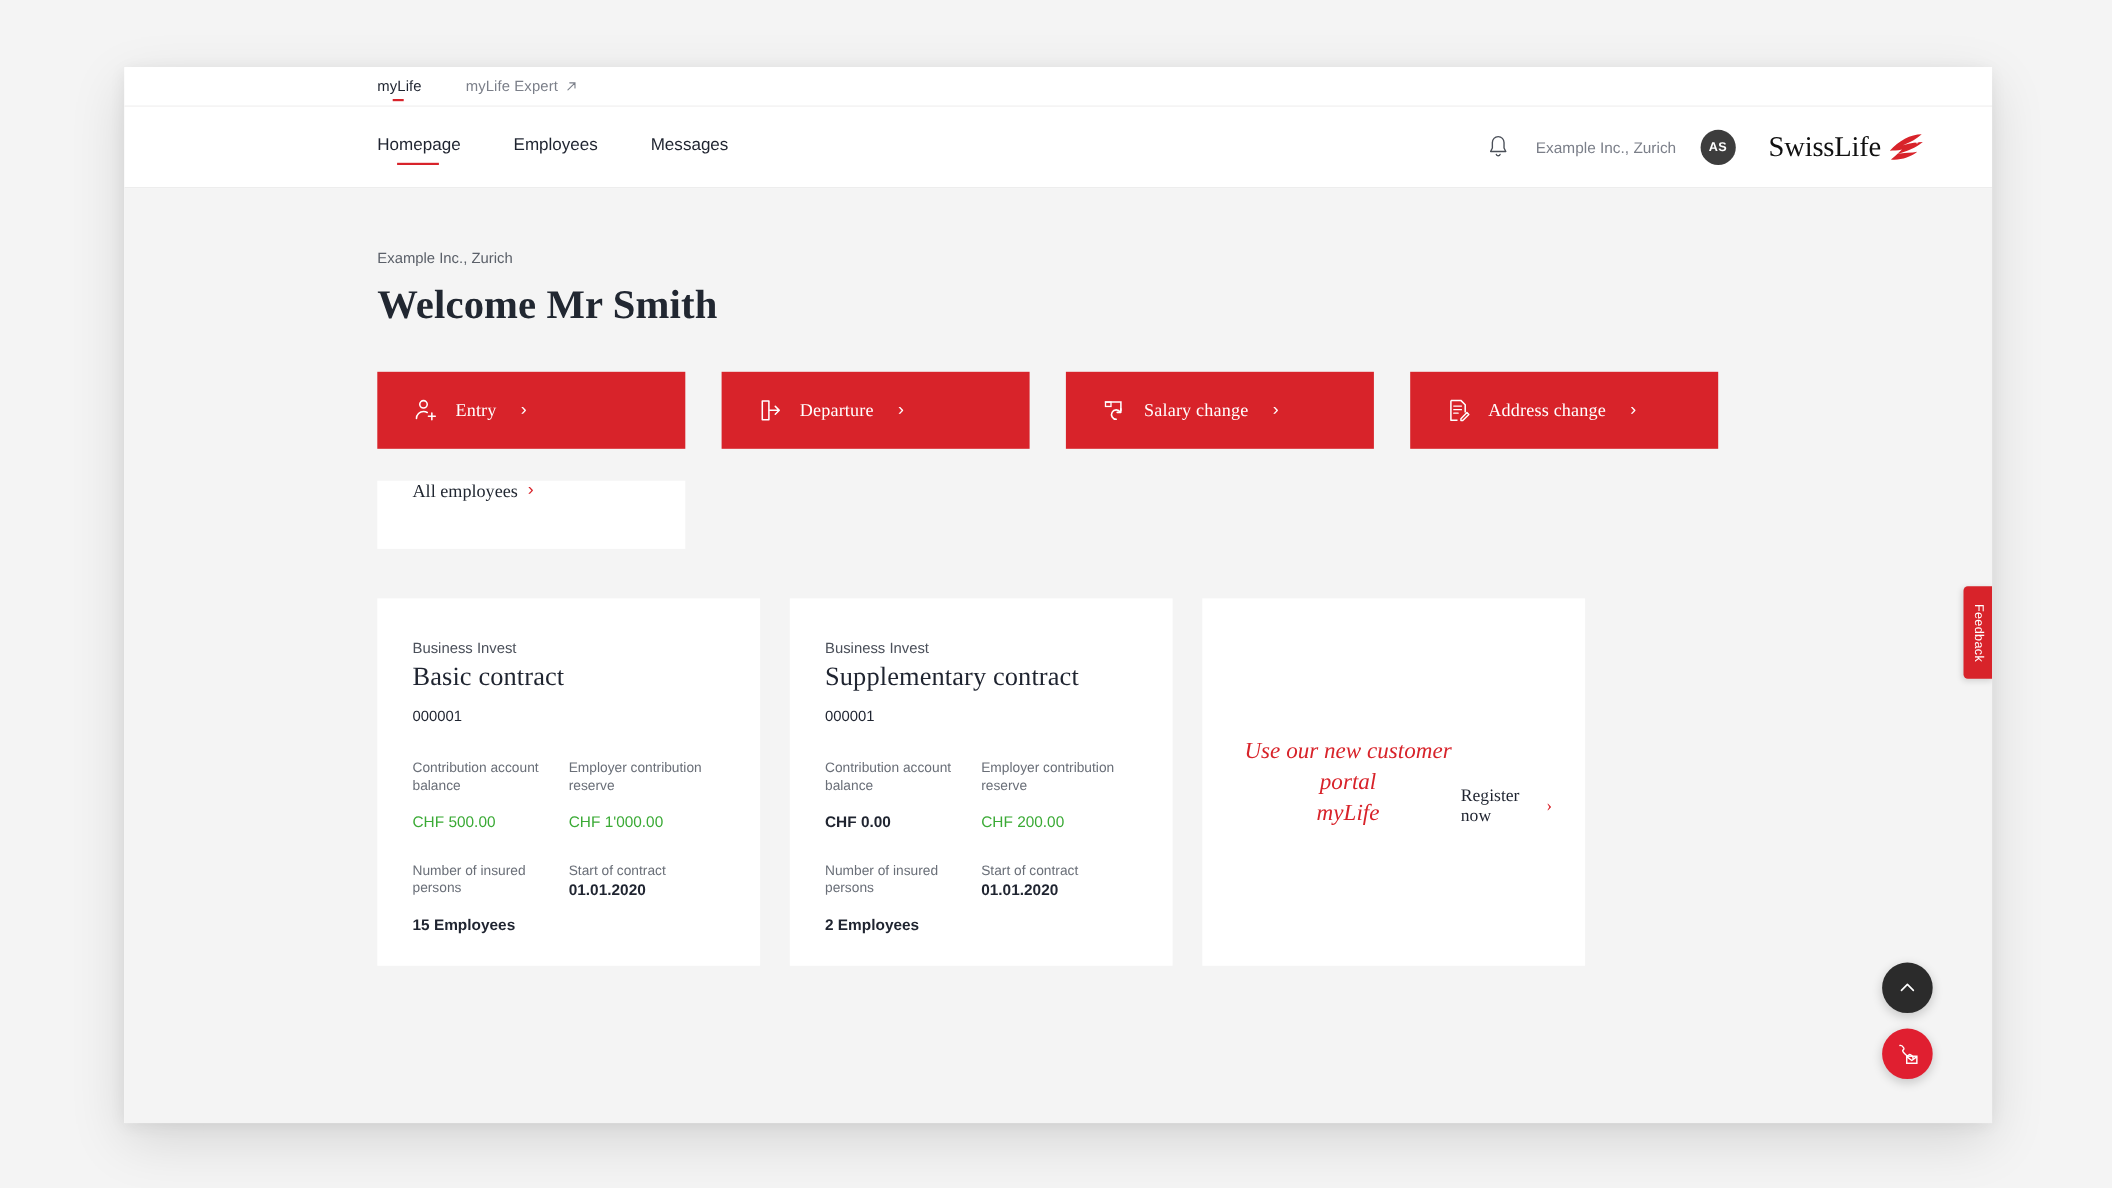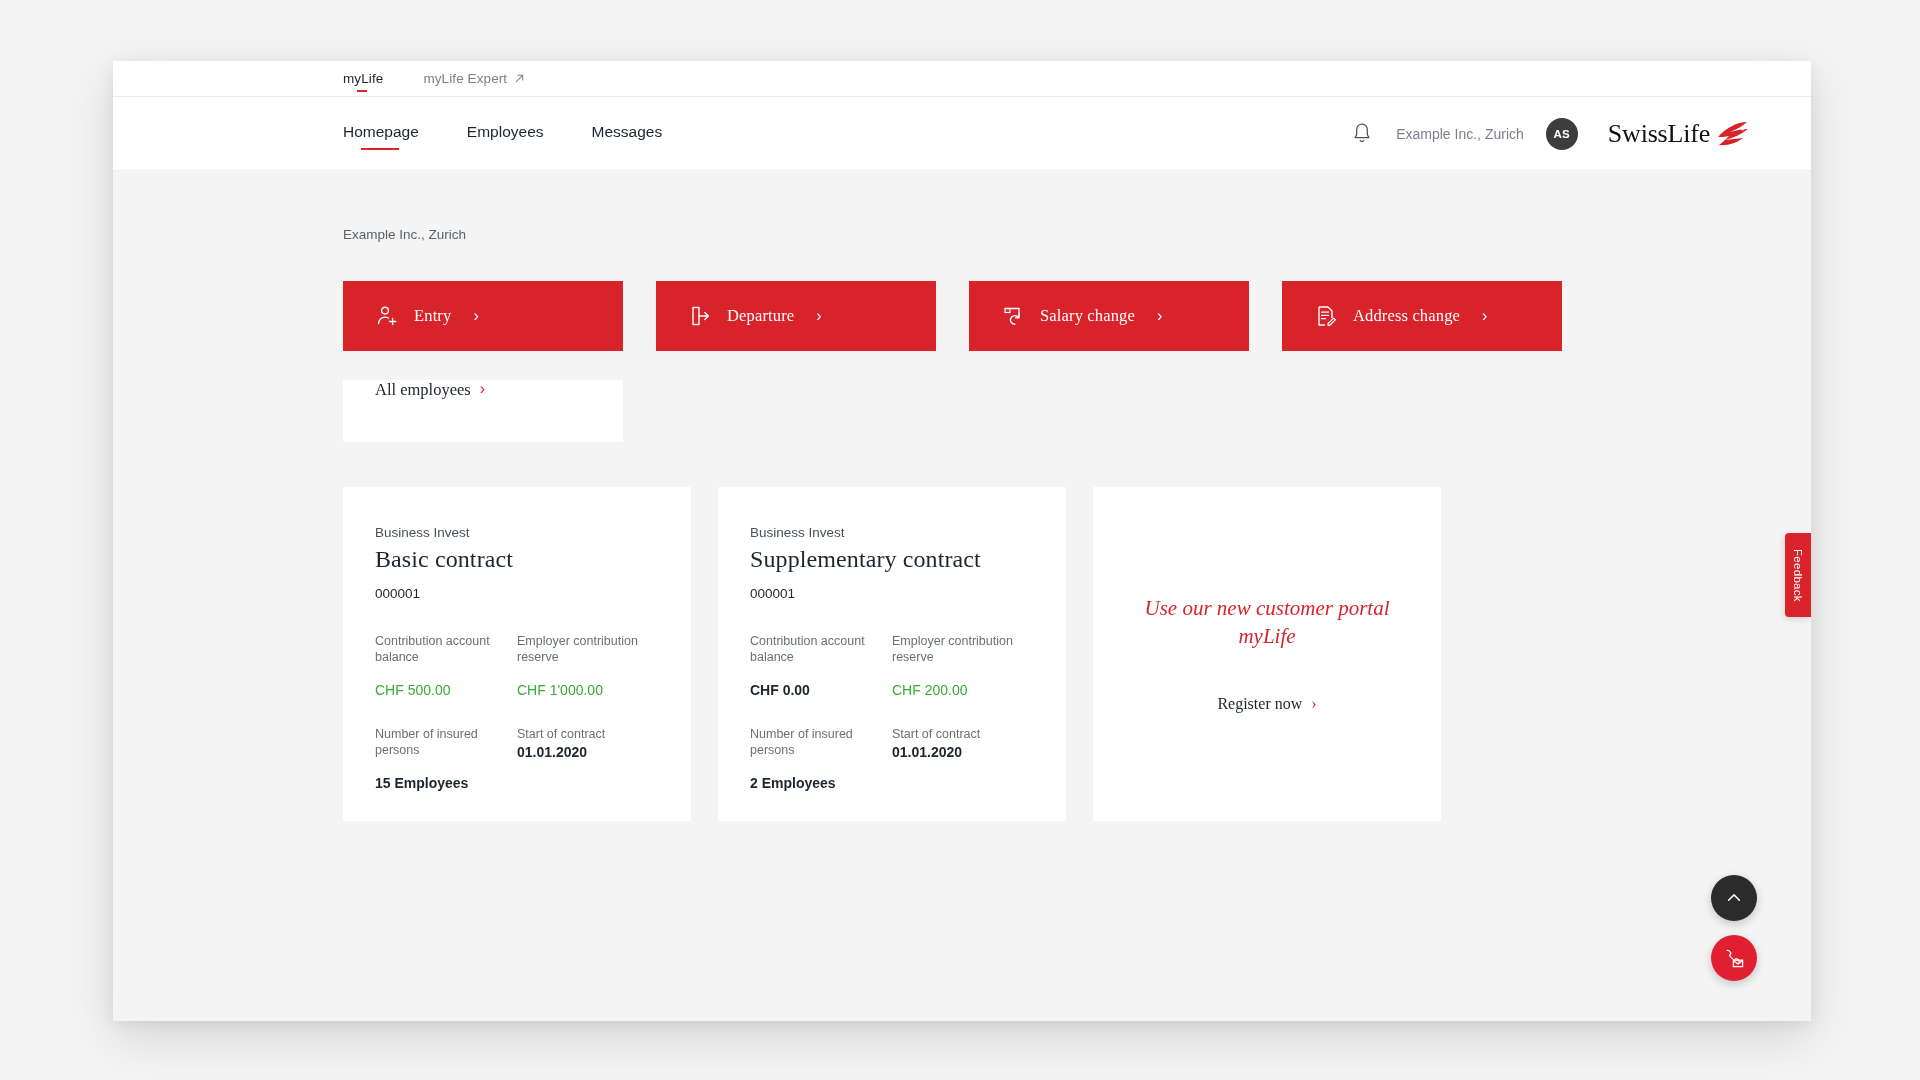--- a/index.html
+++ b/index.html
@@ -154,21 +154,21 @@
   .metric-value.green { color: #3aaa35; }
   .metric-value.dark { color: #1f2430; font-weight: 600; }
   .metric-value.bold { color: #1f2430; font-weight: 700; }
   .metrics.second { margin-top: 28px; }
   .metric.align-top .metric-value { margin-top: 2px; }
 
   
   .promo-card {
     width: 348px; min-height: 280px;
     background: #ffffff;
-    display: flex; flex-direction: column;
+    display: flex; 
     align-items: center; justify-content: center;
     padding: 40px 30px;
   }
   .promo-text {
     font-family: "Liberation Serif", serif;
     font-style: italic; font-size: 21px;
     color: #d8232a; text-align: center; line-height: 1.32;
   }
   .promo-link {
     margin-top: 44px;
@@ -250,20 +250,21 @@
             <path d="M3 16 C11 7, 22 1, 32 1 C28 5, 22 8, 15 11 C22 9, 28 8, 33 8 C27 13, 18 17, 9 19 C16 18, 23 18, 28 17 C22 22, 12 25, 4 24 C8 21, 11 18, 14 15 C10 16, 6 16, 3 16 Z" fill="#d8232a"></path>
             <path d="M27.2 6.2 h1.1 v1.1 h1.1 v1.1 h-1.1 v1.1 h-1.1 v-1.1 h-1.1 v-1.1 h1.1 z" fill="#ffffff"></path>
           </svg>
         </div>
       </div>
     </div>
 
     <div class="content">
 
       <div class="org-crumb">Example Inc., Zurich</div>
+      <h1 class="welcome-title">Welcome Mr Smith</h1>
 
       <div class="tiles">
 
         <div class="tile">
           <svg class="tile-icon" viewBox="0 0 24 24">
             <circle cx="10" cy="6.6" r="3.4" fill="none" stroke="#fff" stroke-width="1.4"></circle>
             <path d="M3.6 19.5c0-3.6 2.9-6.4 6.4-6.4 1.3 0 2.4.3 3.4.9" fill="none" stroke="#fff" stroke-width="1.4" stroke-linecap="round"></path>
             <path d="M17.6 14.4v6.2 M14.5 17.5h6.2" stroke="#fff" stroke-width="1.4" stroke-linecap="round"></path>
           </svg>
           <span class="tile-label">Entry</span>

